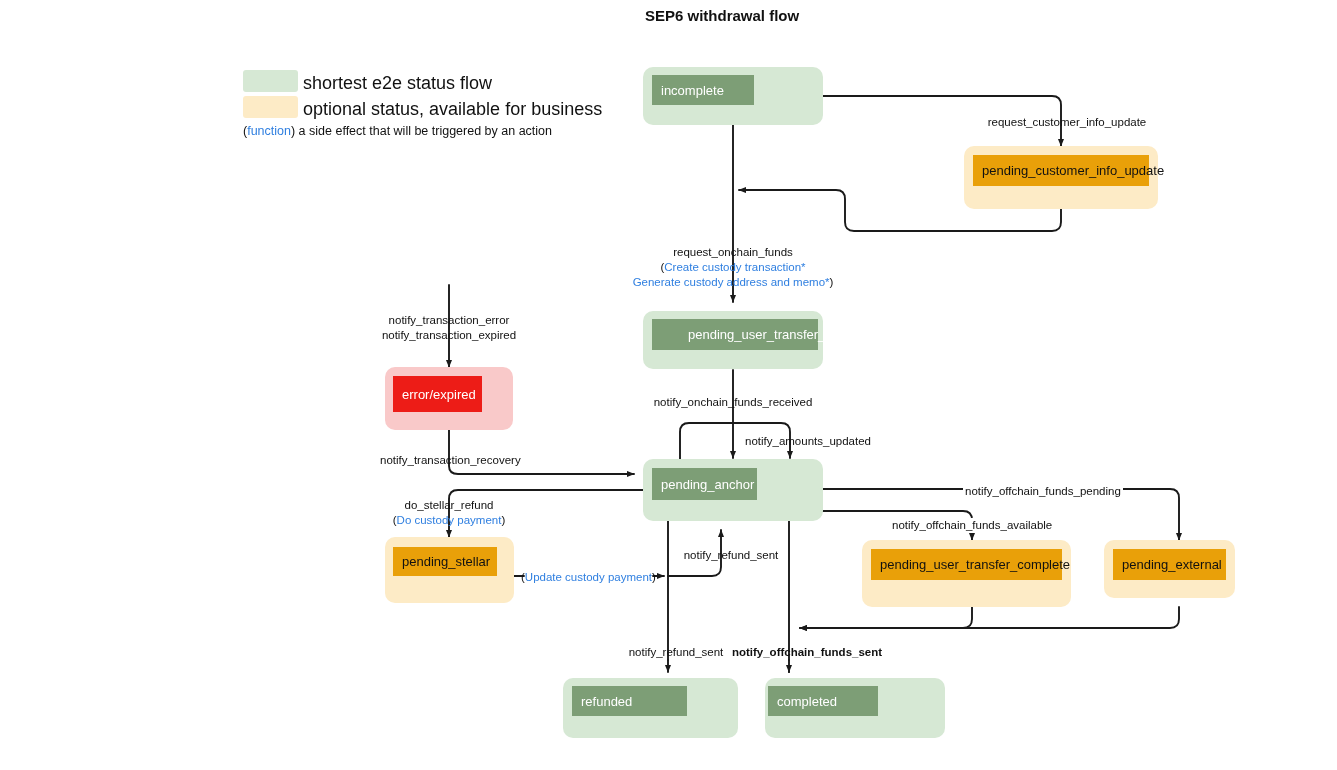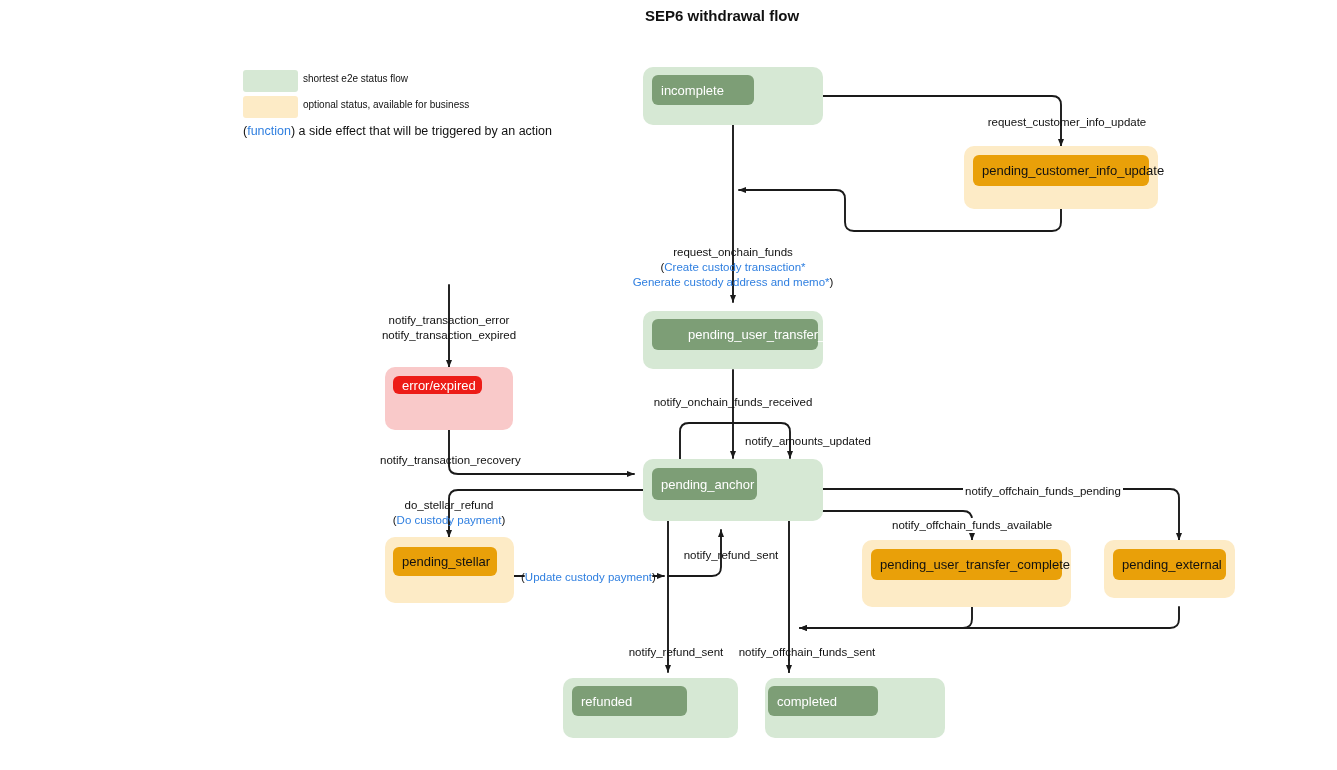--- a/index.html
+++ b/index.html
@@ -5,27 +5,27 @@
   html,body{margin:0;padding:0;}
   body{width:1337px;height:770px;background:#ffffff;
        font-family:"Liberation Sans",sans-serif;color:#111;overflow:hidden;}
   #stage{position:relative;width:1337px;height:770px;}
   svg.edges{position:absolute;left:0;top:0;width:1337px;height:770px;overflow:visible;}
 
   .title{position:absolute;font-size:15px;font-weight:bold;color:#111;white-space:nowrap;}
 
   
   .lg-sw{position:absolute;width:55px;height:22px;border-radius:3px;}
-  .lg-tx{position:absolute;font-size:10px;color:#111;white-space:nowrap;}
+  .lg-tx{position:absolute;font-size:18px;color:#111;white-space:nowrap;}
   .lg-fn{position:absolute;font-size:12.5px;white-space:nowrap;color:#111;}
   .lg-fn i{font-style:normal;color:#2f7fe0;}
 
   
   .node{position:absolute;border-radius:10px;box-sizing:border-box;}
-  .node .inner{position:absolute;border-radius:6px;display:flex;align-items:center;
+  .node .inner{position:absolute;border-radius:0;display:flex;align-items:center;
                padding:0 9px;box-sizing:border-box;white-space:nowrap;font-size:13px;text-align:center;}
   .node.plain{display:flex;align-items:flex-start;justify-content:center;
               padding-top:10px;text-align:center;font-size:12.5px;line-height:1.35;color:#111;}
 
   .g-out{background:#d6e8d4;}
   .g-in{background:#7d9e76;color:#ffffff;}
   .o-out{background:#fdebc6;}
   .o-in{background:#e9a009;color:#111;}
   .r-out{background:#f9c9c9;}
   .r-in{background:#ed1c17;color:#ffffff;}
@@ -122,33 +122,33 @@
   </div>
 
   <div class="elabel" style="left:521px;top:570px;"><span style="color:#111;">(</span><i>Update custody payment</i><span style="color:#111;">)</span></div>
 
   <div class="elabel ctr" style="left:731px;top:548px;">notify_refund_sent</div>
 
   <div class="elabel" style="left:963px;top:484px;background:#fff;padding:0 2px;">notify_offchain_funds_pending</div>
   <div class="elabel" style="left:890px;top:518px;background:#fff;padding:0 2px;">notify_offchain_funds_available</div>
 
   <div class="elabel ctr" style="left:676px;top:645px;">notify_refund_sent</div>
-  <div class="elabel ctr" style="left:807px;top:645px;">notify_offchain_funds_sent</div>
+  <div class="elabel ctr" style="left:807px;top:645px;font-weight:bold;">notify_offchain_funds_sent</div>
 
   <div class="node g-out" style="left:643px;top:67px;width:180px;height:58px;">
     <div class="inner g-in" style="left:9px;top:8px;width:102px;height:30px;">incomplete</div>
   </div>
 
   <div class="node o-out" style="left:964px;top:146px;width:194px;height:63px;">
     <div class="inner o-in" style="left:9px;top:9px;width:176px;height:31px;">pending_customer_info_update</div>
   </div>
 
 
   <div class="node r-out" style="left:385px;top:367px;width:128px;height:63px;">
-    <div class="inner r-in" style="left:8px;top:9px;width:89px;height:18px;">error/expired</div>
+    <div class="inner r-in" style="left:8px;top:9px;width:89px;height:36px;">error/expired</div>
   </div>
 
   <div class="node g-out" style="left:643px;top:311px;width:180px;height:58px;">
     <div class="inner g-in" style="left:9px;top:8px;width:166px;height:31px;padding-left:36px;">pending_user_transfer_start</div>
   </div>
 
   <div class="node g-out" style="left:643px;top:459px;width:180px;height:62px;">
     <div class="inner g-in" style="left:9px;top:9px;width:105px;height:32px;">pending_anchor</div>
   </div>
 

